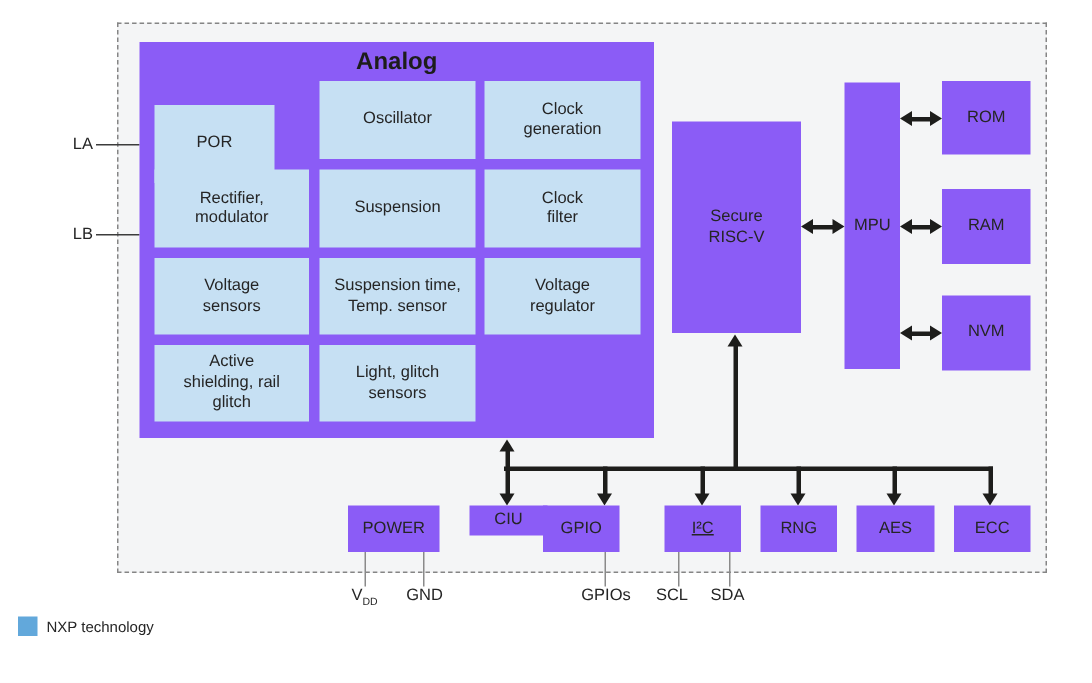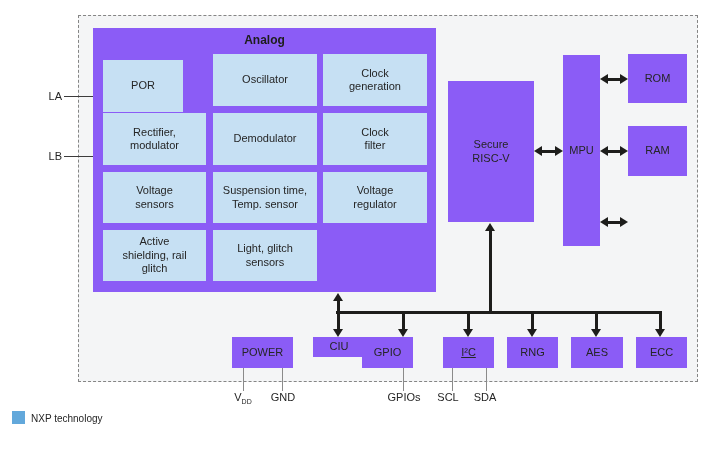--- a/index.html
+++ b/index.html
@@ -26,21 +26,21 @@
     text-align: center;
     font-size: 11px; line-height: 1.22;
     white-space: pre-line;
     color: #252525;
   }
   .dark  { background: #8b5cf6; }
   .light { background: #c6e0f3; }
 
   .analog-title {
     position: absolute; left: 93px; top: 33px; width: 343px;
-    text-align: center; font-weight: bold; font-size: 12px; color: #1d1d1b;
+    text-align: center; font-weight: bold; font-size: 16px; color: #1d1d1b;
   }
 
   
   .io-label {
     position: absolute; font-size: 11px; text-align: right; width: 34px;
     color: #252525;
   }
   .io-line { position: absolute; height: 1px; background: #3c3c3c; }
 
   
@@ -71,46 +71,47 @@
   <div class="canvas"></div>
 
   <div class="io-label" style="left:28px; top:90px;">LA</div>
   <div class="io-line" style="left:64px; top:96px;  width:29px;"></div>
   <div class="io-label" style="left:28px; top:150px;">LB</div>
   <div class="io-line" style="left:64px; top:156px; width:29px;"></div>
 
   <div class="blk dark" style="left:93px; top:28px; width:343px; height:264px;"></div>
   <div class="analog-title">Analog</div>
 
-  <div class="blk light" style="left:103px; top:60px;  width:80px; height:52px;">POR</div>
+  <div class="blk light" style="left:103px; top:70px;  width:80px; height:52px;">POR</div>
   <div class="blk light" style="left:213px; top:54px;  width:104px; height:52px;">Oscillator</div>
   <div class="blk light" style="left:323px; top:54px;  width:104px; height:52px;">Clock
 generation</div>
   <div class="blk light" style="left:103px; top:113px; width:103px; height:52px;">Rectifier,
 modulator</div>
-  <div class="blk light" style="left:213px; top:113px; width:104px; height:52px;">Demodulator</div>
+  <div class="blk light" style="left:213px; top:113px; width:104px; height:52px;">Suspension</div>
   <div class="blk light" style="left:323px; top:113px; width:104px; height:52px;">Clock
 filter</div>
   <div class="blk light" style="left:103px; top:172px; width:103px; height:51px;">Voltage
 sensors</div>
   <div class="blk light" style="left:213px; top:172px; width:104px; height:51px;">Suspension time,
 Temp. sensor</div>
   <div class="blk light" style="left:323px; top:172px; width:104px; height:51px;">Voltage
 regulator</div>
   <div class="blk light" style="left:103px; top:230px; width:103px; height:51px;">Active
 shielding, rail
 glitch</div>
   <div class="blk light" style="left:213px; top:230px; width:104px; height:51px;">Light, glitch
 sensors</div>
 
   <div class="blk dark" style="left:448px; top:81px;  width:86px; height:141px;">Secure
 RISC-V</div>
   <div class="blk dark" style="left:563px; top:55px;  width:37px; height:191px;">MPU</div>
   <div class="blk dark" style="left:628px; top:54px;  width:59px; height:49px;">ROM</div>
   <div class="blk dark" style="left:628px; top:126px; width:59px; height:50px;">RAM</div>
+  <div class="blk dark" style="left:628px; top:197px; width:59px; height:50px;">NVM</div>
 
   <div>
     <i class="hd hd-left" style="left:534px; top:146px;"></i>
     <i class="ln" style="left:540px; top:150px; width:18px; height:3px;"></i>
     <i class="hd hd-right" style="left:555px; top:146px;"></i>
   </div>
   <div>
     <i class="hd hd-left" style="left:600px; top:74px;"></i>
     <i class="ln" style="left:606px; top:78px; width:16px; height:3px;"></i>
     <i class="hd hd-right" style="left:620px; top:74px;"></i>

